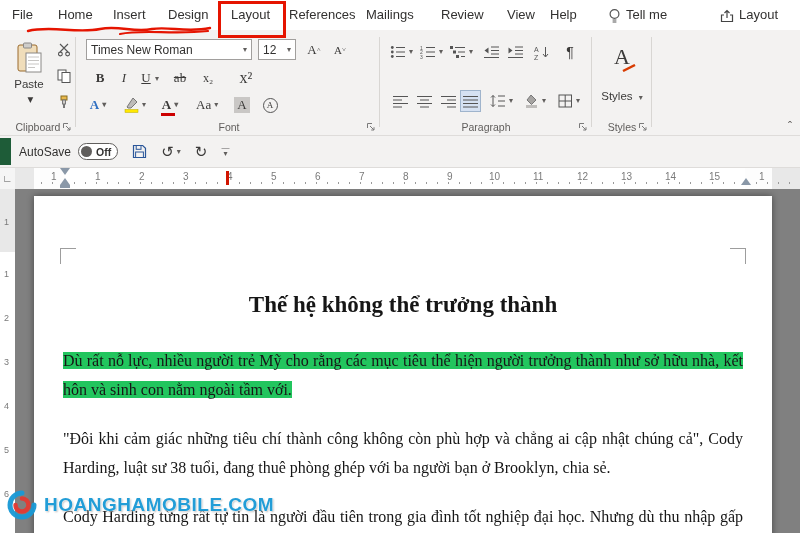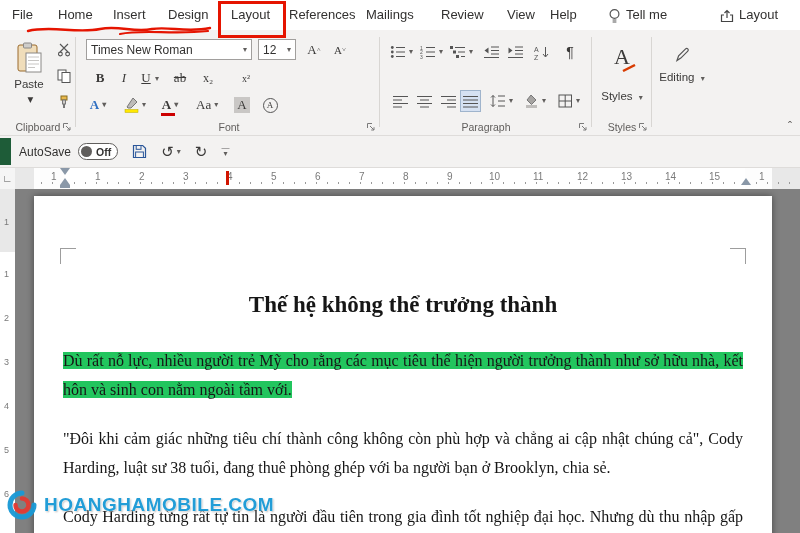--- a/index.html
+++ b/index.html
@@ -173,21 +173,21 @@
     </div>
 
     <div class="ibtn serif" style="left:10px;top:37px;font-weight:bold">B</div>
     <div class="ibtn serif" style="left:34px;top:37px;font-style:italic">I</div>
     <div class="ibtn serif" style="left:56px;top:37px;text-decoration:underline">
       <span>U</span>
     </div>
     <span class="dd" style="position:absolute;left:74px;top:45px">▾</span>
     <div class="ibtn serif" style="left:90px;top:37px;text-decoration:line-through;font-size:13px">ab</div>
     <div class="ibtn serif" style="left:118px;top:37px;font-size:12px">x₂</div>
-    <div class="ibtn serif" style="left:156px;top:37px;font-size:10px">x²</div>
+    <div class="ibtn serif" style="left:156px;top:37px;font-size:16px">x²</div>
 
     <div class="ibtn serif" style="left:8px;top:64px;color:#2f6fc1;font-weight:bold">
       <span>A</span>
       <span class="dd">▾</span>
     </div>
     <div class="ibtn" style="left:44px;top:64px">
       <span style="position:relative;display:block;width:15px;height:16px">
         <svg width="15" height="16" viewBox="0 0 15 16">
             <path d="M9 1l4 4-6 6H4l-1-1z" fill="#bdbbb9" stroke="#777"></path>
             <rect x="1" y="12.5" width="13" height="3" fill="#ffe800" stroke="#b9a900" stroke-width=".5"></rect>
@@ -420,33 +420,20 @@
     <div class="glabel">Styles</div>
     <span class="launcher">
       <svg width="9" height="9" viewBox="0 0 9 9">
           <path d="M1.5 1.5v4.5M1.5 1.5H6" stroke="#7a7a7a" fill="none"></path>
           <path d="M4 4l4 4M8 8V5.2M8 8H5.2" stroke="#7a7a7a" fill="none"></path>
         </svg>
     </span>
     <div class="gdivider"></div>
   </div>
 
-  <div class="group" style="left:652px;width:60px">
-    <div style="position:absolute;left:0;top:16px;width:60px;text-align:center;cursor:pointer">
-      <span>
-        <svg width="18" height="18" viewBox="0 0 18 18" style="margin:0 auto">
-            <path d="M4 14.5l1.6-4.6 7-7a1.55 1.55 0 0 1 2.2 2.2l-7 7z" fill="none" stroke="#555" stroke-width="1.2"></path>
-          </svg>
-      </span>
-      <div style="font-size:11.5px;margin-top:7px;color:#3b3a39">
-        <span>Editing</span>
-        <span class="dd">▾</span>
-      </div>
-    </div>
-  </div>
 
   <div class="ibtn" style="left:778px;top:86px;font-size:12px;color:#605e5c">ˆ</div>
 </div>
 
 <div class="qrow">
   <div style="width:11px;height:27px;background:#1e5c38;margin-right:8px"></div>
   <div class="qitem">
     <span style="font-size:12px">AutoSave</span>
     <span class="pill">
       <span class="knob"></span>

